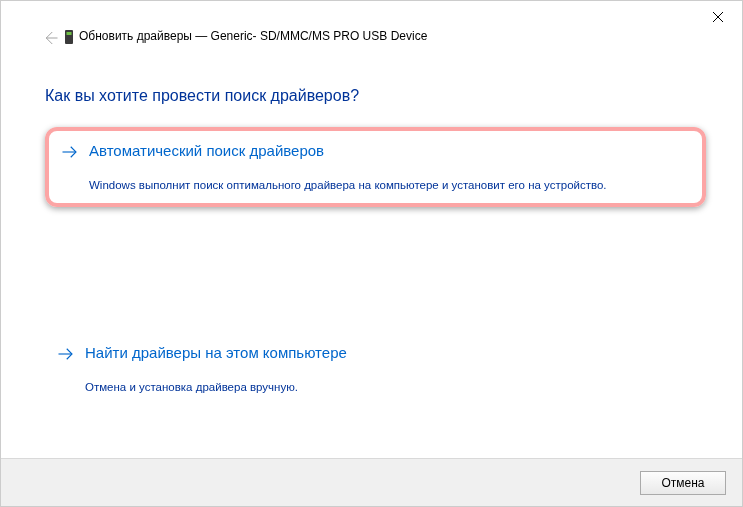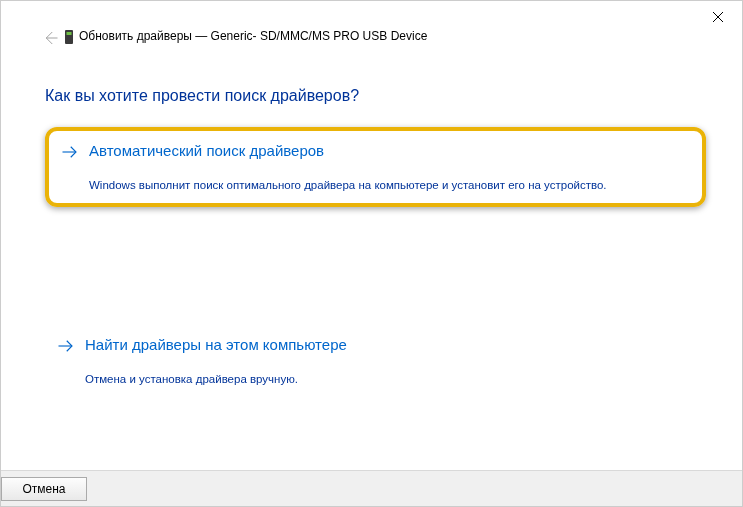--- a/index.html
+++ b/index.html
@@ -52,41 +52,41 @@
   }
   .option {
     position: absolute;
     left: 44px;
     right: 36px;
     padding: 10px 12px 12px 12px;
     cursor: pointer;
   }
   .option-1 {
     top: 126px;
-    border: 4px solid #eab308;
+    border: 4px solid #fca5a5;
     border-radius: 12px;
     box-shadow: 0 2px 6px rgba(0,0,0,0.35);
   }
-  .option-2 { top: 324px; }
+  .option-2 { top: 332px; }
   .option-row { display: flex; align-items: flex-start; gap: 10px; }
   .opt-arrow svg { width: 18px; height: 18px; color: #0066cc; margin-top: 2px; }
   .opt-text { display: flex; flex-direction: column; }
   .opt-title { font-size: 15px; color: #0066cc; line-height: 1.3; }
   .opt-desc { font-size: 11.5px; color: #003399; margin-top: 18px; }
   .footer {
     position: absolute;
     bottom: 0;
     left: 0;
     right: 0;
-    height: 36px;
+    height: 48px;
     background: #f0f0f0;
     border-top: 1px solid #d9d9d9;
     display: flex;
     align-items: center;
-    justify-content: flex-start;
+    justify-content: flex-end;
     padding-right: 16px;
   }
   .cancel-btn {
     min-width: 86px;
     height: 24px;
     background: linear-gradient(#fdfdfd, #e9e9e9);
     border: 1px solid #aaa;
     font-size: 12px;
     font-family: inherit;
     cursor: pointer;

